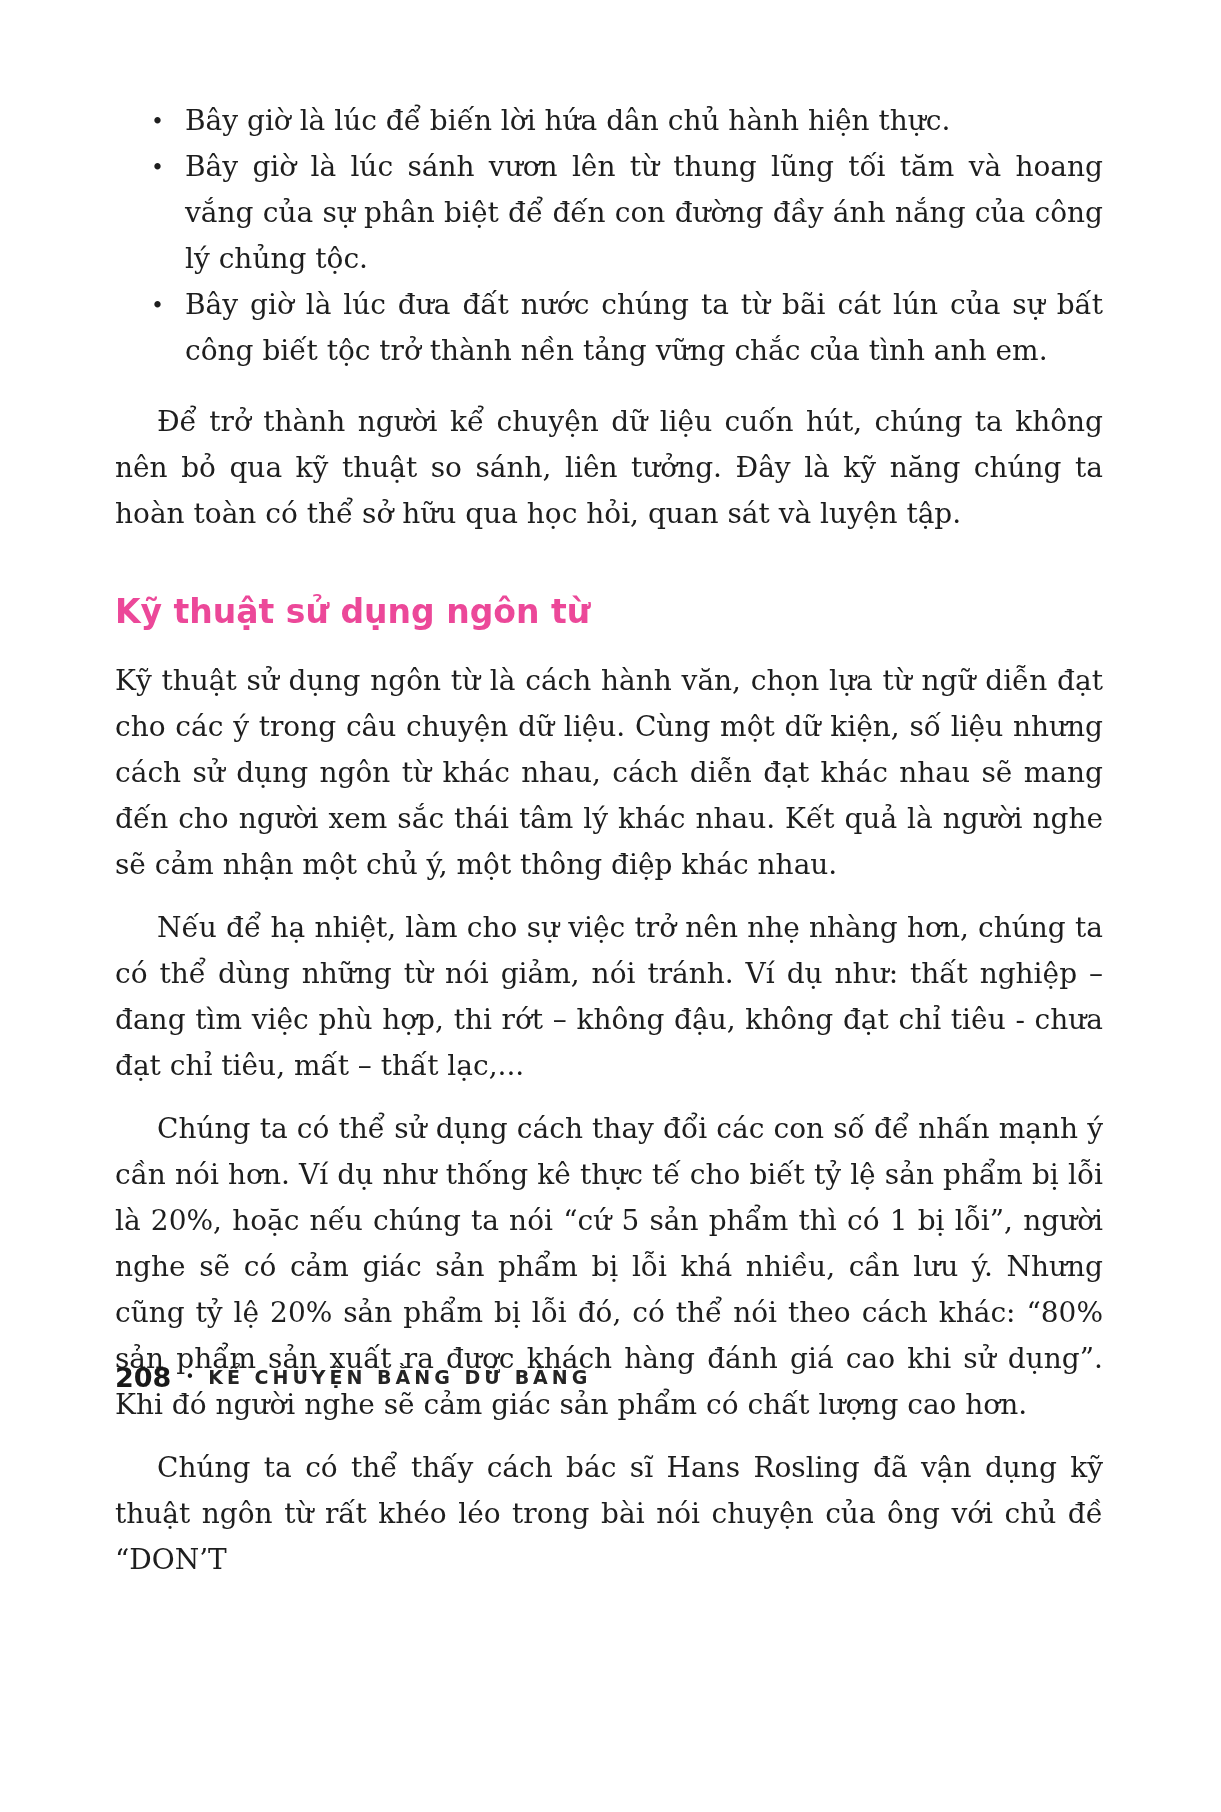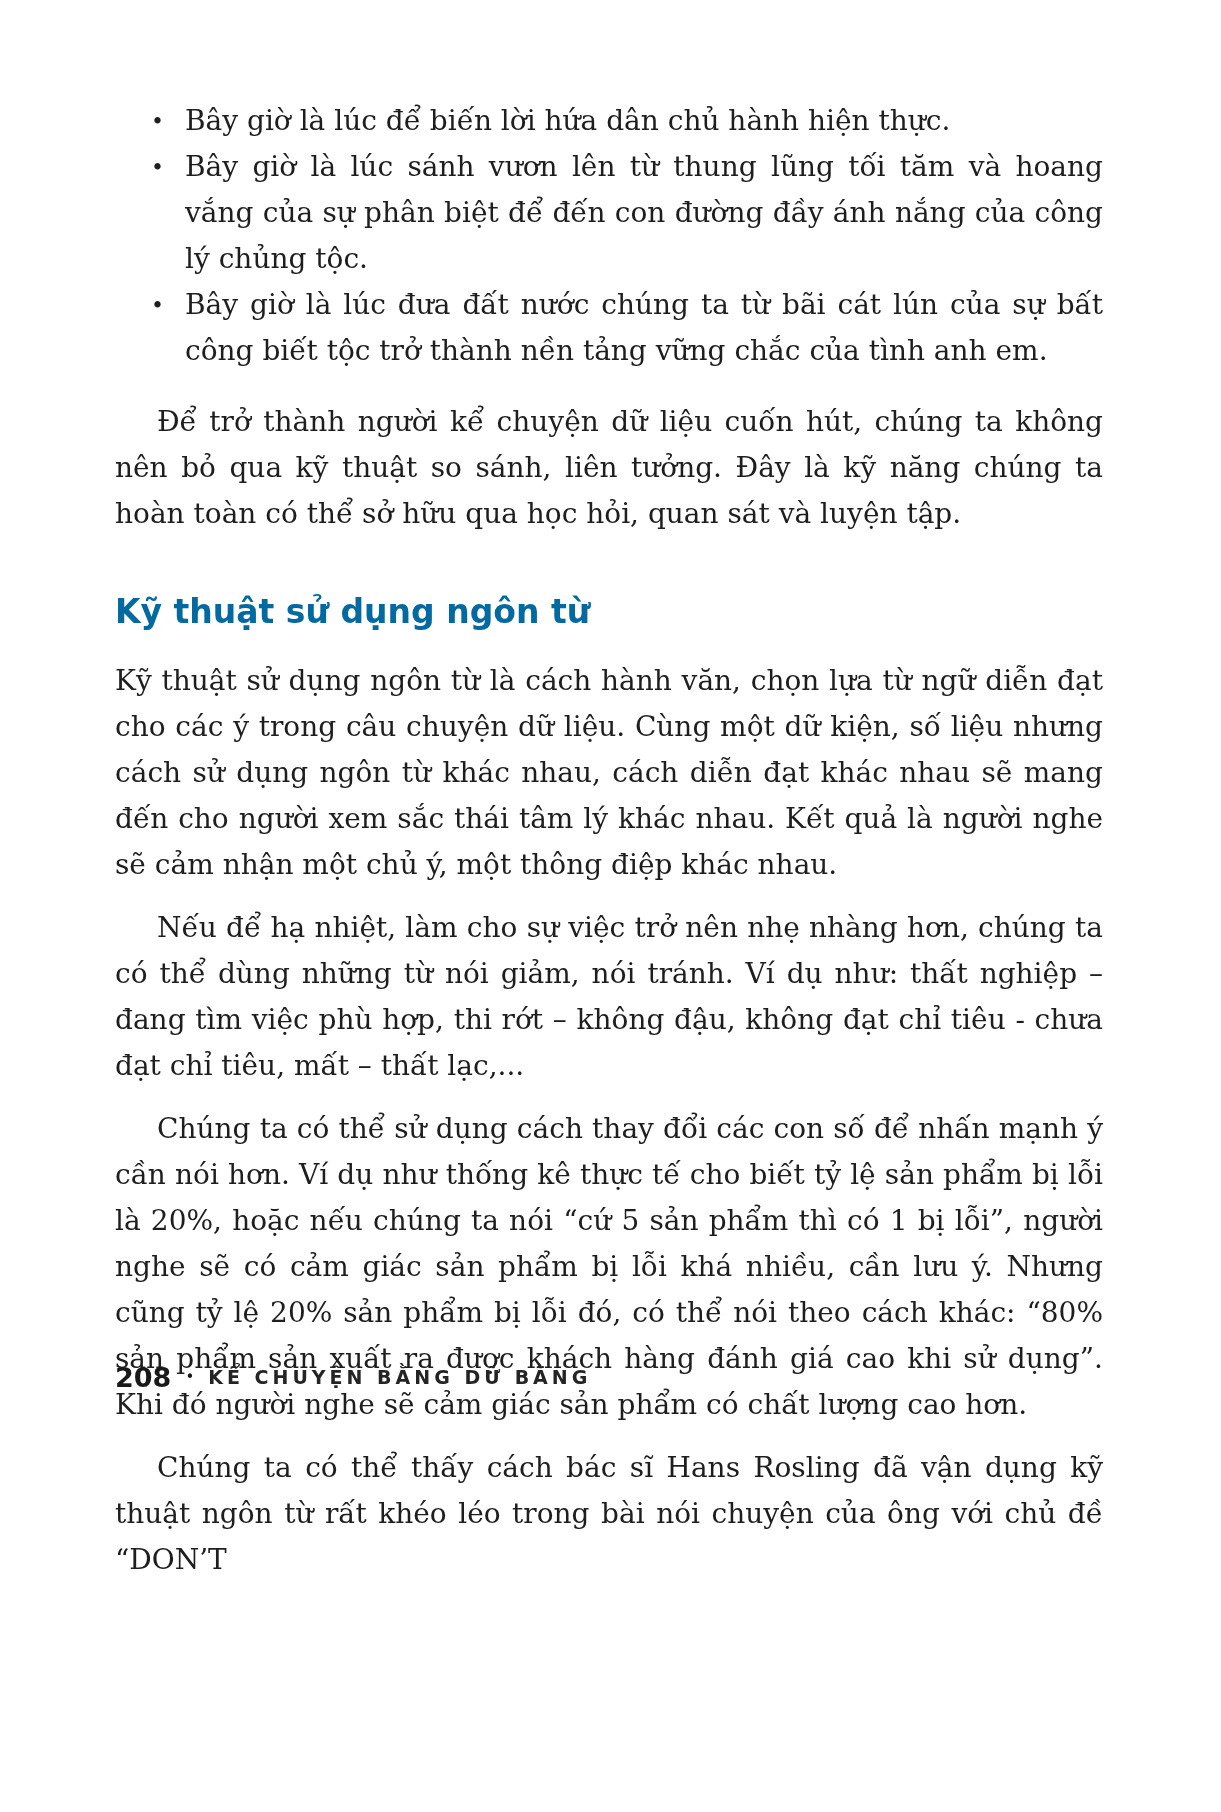--- a/index.html
+++ b/index.html
@@ -36,21 +36,21 @@
     text-align: justify;
     margin-top: 17px;
   }
   .para.indent { text-indent: 42px; }
   .para.intro { margin-top: 25px; }
   .heading {
     font-family: "DejaVu Sans", "Liberation Sans", sans-serif;
     font-weight: 700;
     font-size: 33px;
     line-height: 1.25;
-    color: #0369a1;
+    color: #ec4899;
     margin: 54px 0 26px 0;
   }
   .footer {
     position: absolute;
     left: 115px;
     top: 1364px;
     display: flex;
     align-items: center;
     font-family: "DejaVu Sans", "Liberation Sans", sans-serif;
     color: #191919;

